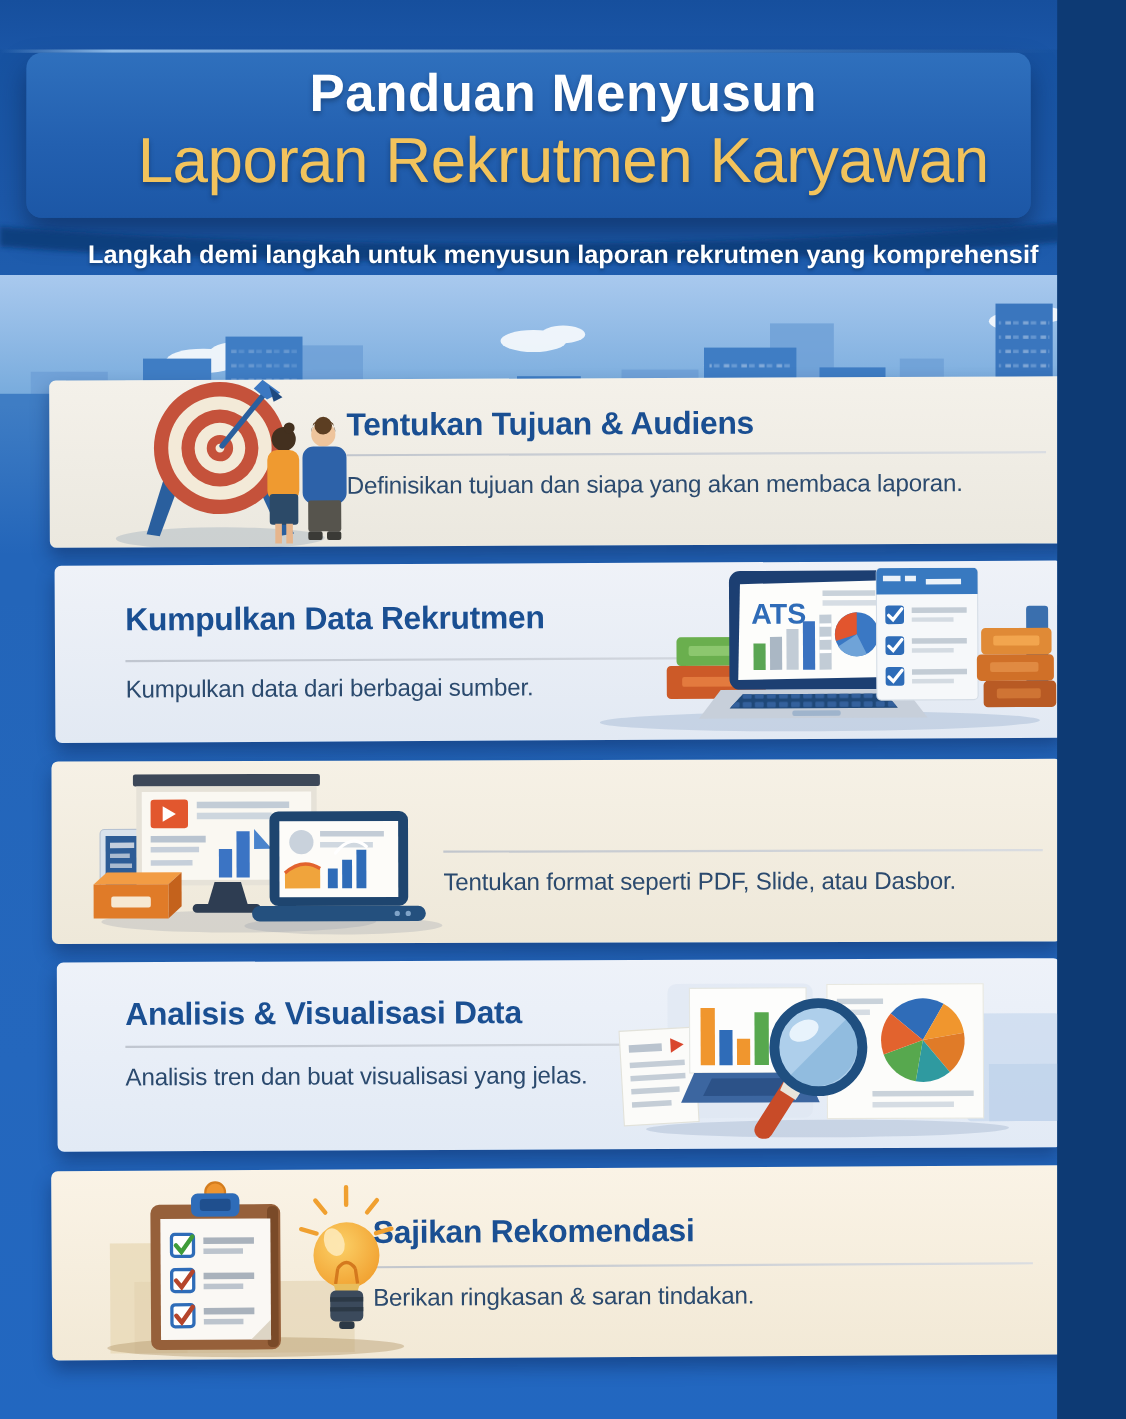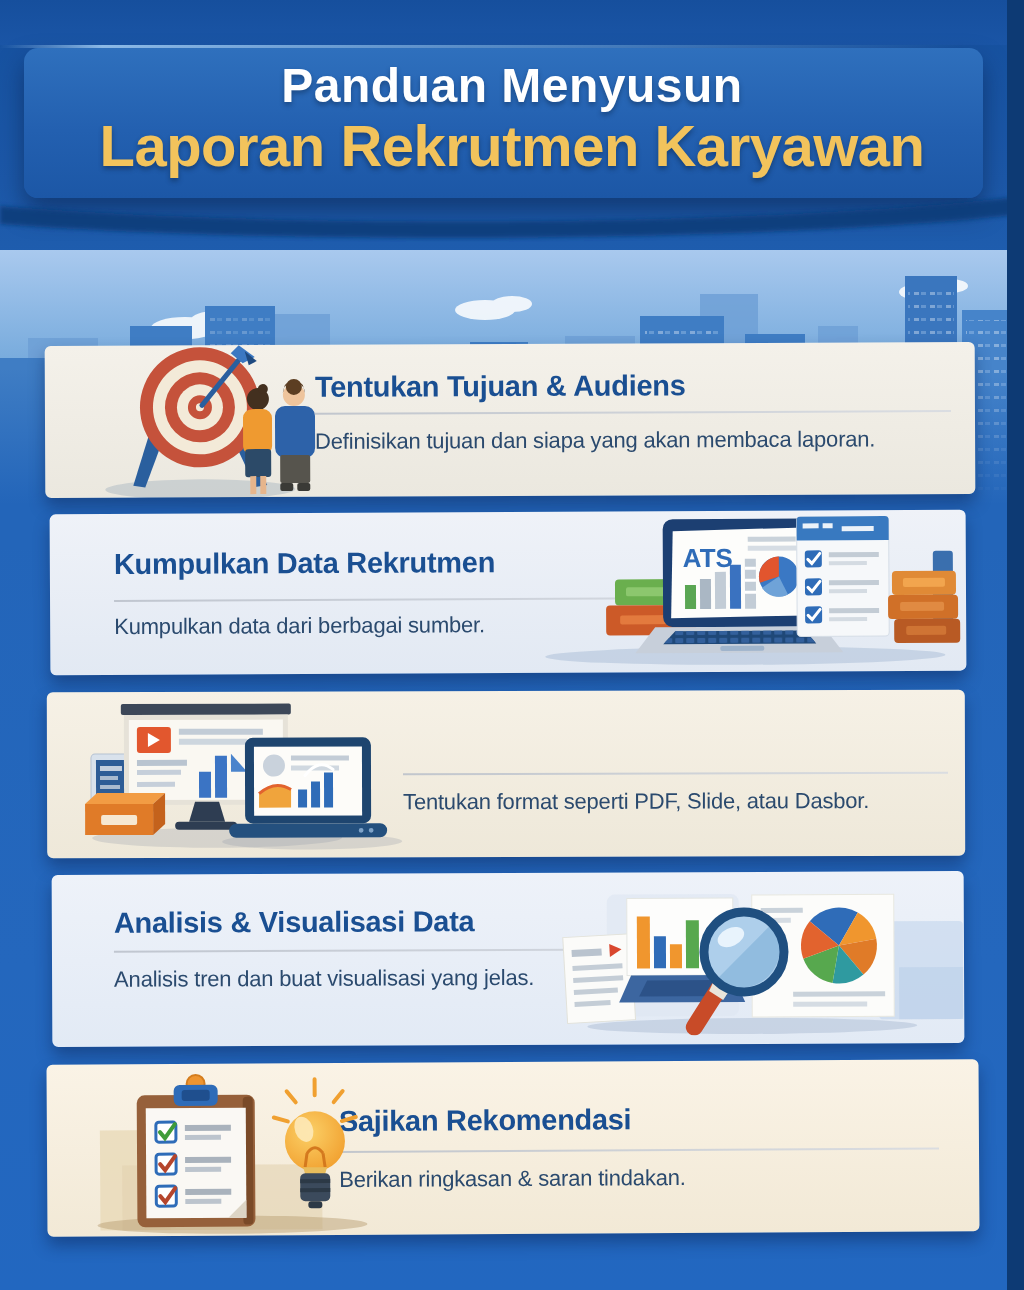--- a/index.html
+++ b/index.html
@@ -1,33 +1,32 @@
 <!DOCTYPE html>
 <html><head>
 <meta charset="utf-8">
 <style>
   html,body{margin:0;padding:0;background:#0d3a74;}
   .page{
     position:relative;width:961px;height:1290px;overflow:hidden;
     font-family:"Liberation Sans",sans-serif;
     background:linear-gradient(180deg,#15509e 0%,#1c58a8 14%,#2162b4 26%,#2365b9 40%,#2467bd 75%,#2267c0 100%);
-    padding-left:46px;
   }
   .top-strip{position:absolute;left:0;top:0;width:1024px;height:45px;
     background:linear-gradient(180deg,#164f9d,#1a55a6);}
   .top-highlight{position:absolute;left:0;top:45px;width:1024px;height:3px;
     background:linear-gradient(90deg,rgba(150,200,245,0) 0%,rgba(160,205,248,.9) 10%,rgba(150,200,245,.45) 55%,rgba(150,200,245,0) 94%);}
   .header-panel{position:absolute;left:24px;right:24px;top:48px;height:150px;border-radius:14px;
     background:linear-gradient(180deg,#2f70bd 0%,#2360b0 55%,#1c57a6 100%);
     box-shadow:0 14px 24px rgba(8,30,70,.5);}
   .title-line1{position:absolute;left:0;width:1024px;top:58px;text-align:center;
     font-size:48px;font-weight:bold;color:#ffffff;letter-spacing:.5px;
     text-shadow:0 3px 5px rgba(8,30,60,.4);}
   .title-line2{position:absolute;left:0;width:1024px;top:112px;text-align:center;
-    font-size:58px;font-weight:bold;color:#f2c35c;letter-spacing:-.5px;
+    font-size:58px;font-weight:normal;color:#f2c35c;letter-spacing:-.5px;
     text-shadow:0 3px 5px rgba(8,30,60,.45);}
   .arc-svg{position:absolute;left:0;top:182px;width:1024px;height:60px;}
   .subtitle{position:absolute;left:0;width:1024px;top:218px;text-align:center;
     font-size:23px;font-weight:bold;color:#ffffff;
     text-shadow:0 2px 3px rgba(8,30,60,.45);}
   .skyline{position:absolute;left:0;top:250px;width:1024px;height:300px;}
   .card{position:absolute;border-radius:6px;box-shadow:0 9px 16px rgba(10,36,84,.45);}
   .card-1{left:45px;top:344px;width:930px;height:152px;transform:rotate(-.25deg);
     background:linear-gradient(180deg,#f4f1ea,#ebe8df);}
   .card-2{left:50px;top:512px;width:916px;height:161px;transform:rotate(-.3deg);
@@ -57,20 +56,21 @@
 
   <svg class="arc-svg" viewBox="0 0 1024 60">
     <defs>
         <filter id="soft">
           <feGaussianBlur stdDeviation="2.2"></feGaussianBlur>
         </filter>
       </defs>
     <path d="M0,24 C260,46 760,46 1024,14 L1024,32 C760,62 260,62 0,42 Z" fill="#0f3d7a" opacity=".9" filter="url(#soft)"></path>
   </svg>
 
+  <div class="subtitle">Langkah demi langkah untuk menyusun laporan rekrutmen yang komprehensif</div>
 
   <svg class="skyline" viewBox="0 0 1024 300">
     <defs>
       <linearGradient id="skyGrad" x1="0" y1="0" x2="0" y2="1">
         <stop offset="0" stop-color="#a9c9ee"></stop>
           <stop offset="1" stop-color="#76aadc"></stop>
       </linearGradient>
       <linearGradient id="fadeGrad" x1="0" y1="0" x2="0" y2="1">
         <stop offset="0" stop-color="#2365b9" stop-opacity="0"></stop>
         <stop offset=".75" stop-color="#2365b9" stop-opacity="1"></stop>

